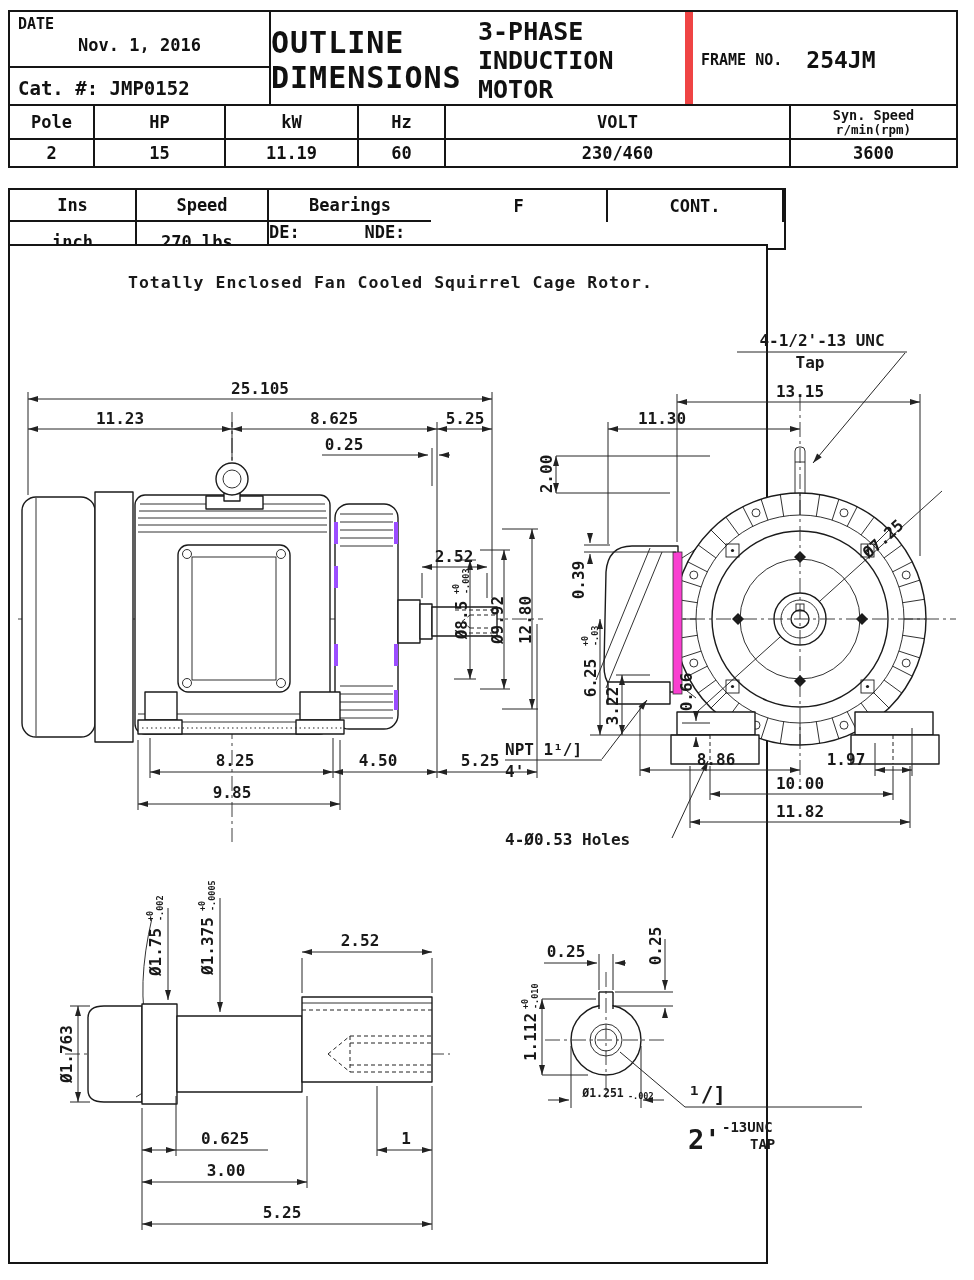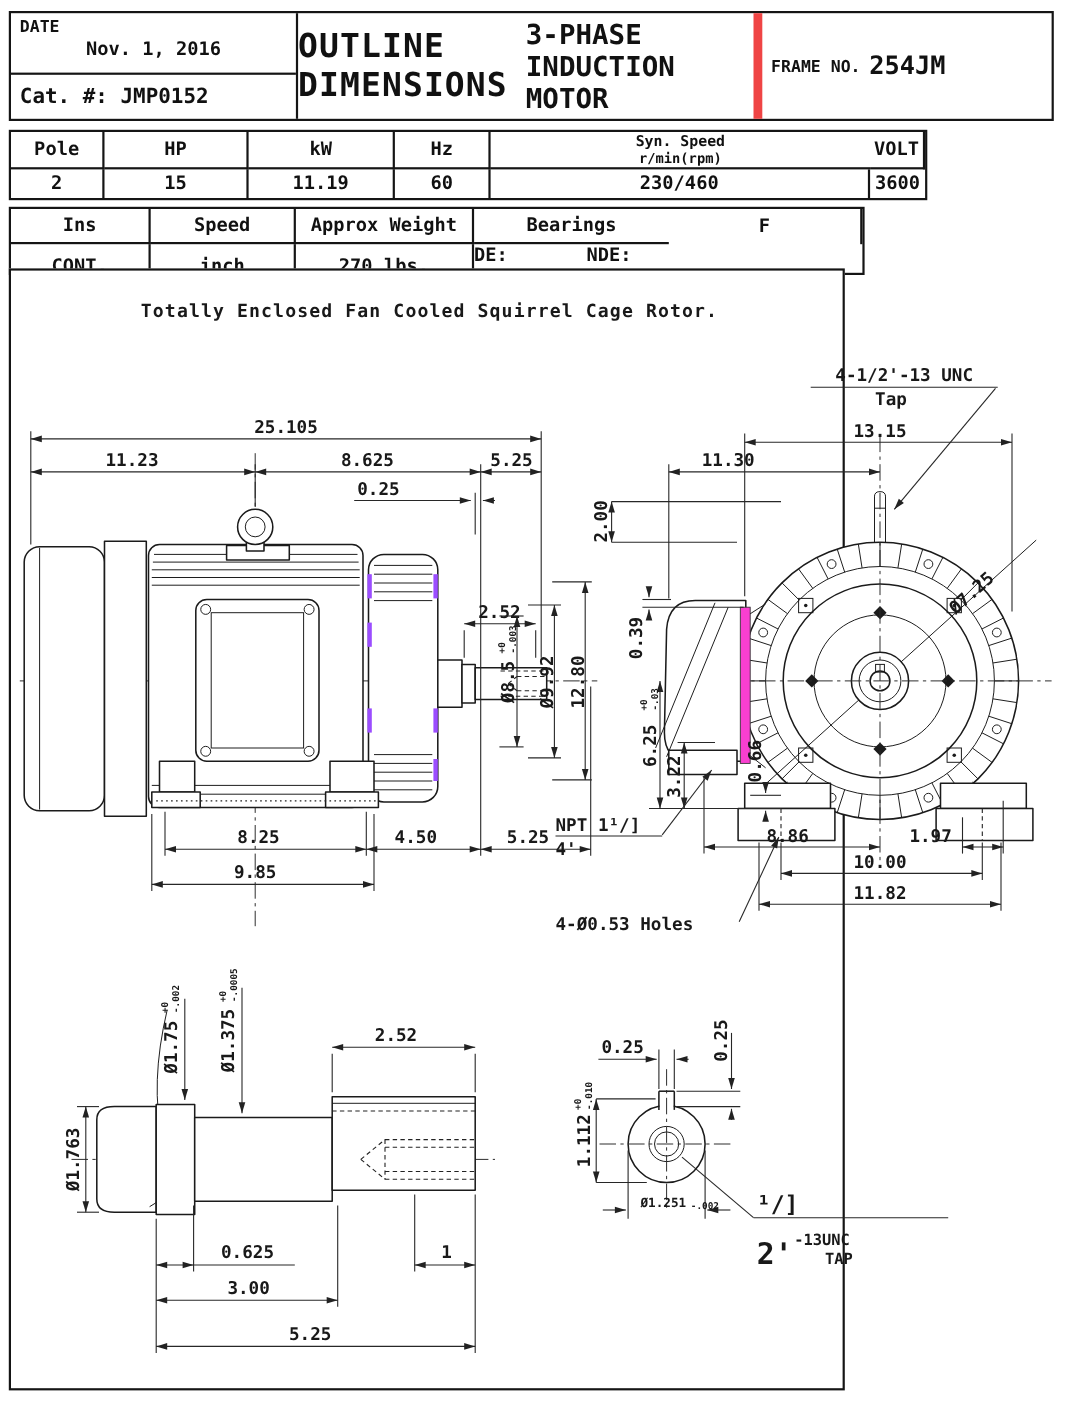--- a/index.html
+++ b/index.html
@@ -32,49 +32,48 @@
       <div style="font-size:15px">DATE</div>
       <div style="font-size:17px;text-align:center;margin-top:2px">Nov. 1, 2016</div>
     </div>
     <div style="flex:1;display:flex;align-items:center;padding:0 8px;font-size:19px">Cat. #: JMP0152</div>
   </div>
   <div style="width:414px;border-right:8px solid #ef4444;display:flex;flex-direction:row">
     <div class="c" style="flex:1;font-size:30px;letter-spacing:1px">OUTLINE DIMENSIONS</div>
     <div class="c" style="flex:1;font-size:25px">3-PHASE INDUCTION MOTOR</div>
   </div>
   <div style="flex:1;display:flex;flex-direction:column">
-    <div style="flex:1;display:flex;align-items:center;padding:0 8px;gap:8px">
+    <div style="flex:1;display:flex;align-items:center;padding:0 8px;gap:24px">
       <span style="font-size:15px">FRAME NO.</span>
       <span style="font-size:23px">254JM</span>
     </div>
   </div>
 </div>
 
-<div class="abs box" style="left:8px;top:118px;width:835px;height:64px;display:grid;grid-template-columns:85px 131px 133px 87px 345px 1fr;grid-template-rows:34px 1fr">
+<div class="abs box" style="left:8px;top:104px;width:950px;height:64px;display:grid;grid-template-columns:85px 131px 133px 87px 345px 1fr;grid-template-rows:34px 1fr">
   <div class="c br bb" style="font-size:17px">Pole</div>
   <div class="c br bb" style="font-size:17px">HP</div>
   <div class="c br bb" style="font-size:17px">kW</div>
   <div class="c br bb" style="font-size:17px">Hz</div>
+  <div class="c br bb" style="font-size:17px">VOLT</div>
   <div class="c bb" style="flex-direction:column;line-height:1.05">
     <span style="font-size:13.5px">Syn. Speed</span>
     <span style="font-size:12.5px">r/min(rpm)</span>
   </div>
-  <div class="c br bb" style="font-size:17px">VOLT</div>
   <div class="c br" style="font-size:17px">2</div>
   <div class="c br" style="font-size:17px">15</div>
   <div class="c br" style="font-size:17px">11.19</div>
   <div class="c br" style="font-size:17px">60</div>
   <div class="c br" style="font-size:17px">230/460</div>
   <div class="c" style="font-size:17px">3600</div>
 </div>
 
 <div class="abs box" style="left:8px;top:188px;width:778px;height:62px;display:grid;grid-template-columns:127px 132px 162px 177px 1fr;grid-template-rows:32px 1fr">
   <div class="c br bb" style="font-size:17px">Ins</div>
   <div class="c br bb" style="font-size:17px">Speed</div>
-  <div class="c br bb" style="font-size:17px">Approx Weight</div>
   <div class="c bb" style="font-size:17px">Bearings</div>
   <div class="c br" style="font-size:17px">F</div>
   <div class="c br" style="font-size:17px">CONT.</div>
   <div class="c br" style="font-size:17px">inch</div>
   <div class="c br" style="font-size:17px">270 lbs.</div>
   <div class="c" style="font-size:17px;gap:34px">
     <span>DE: 6309ZZ</span>
     <span>NDE: 6307ZZ</span>
   </div>
 </div>

